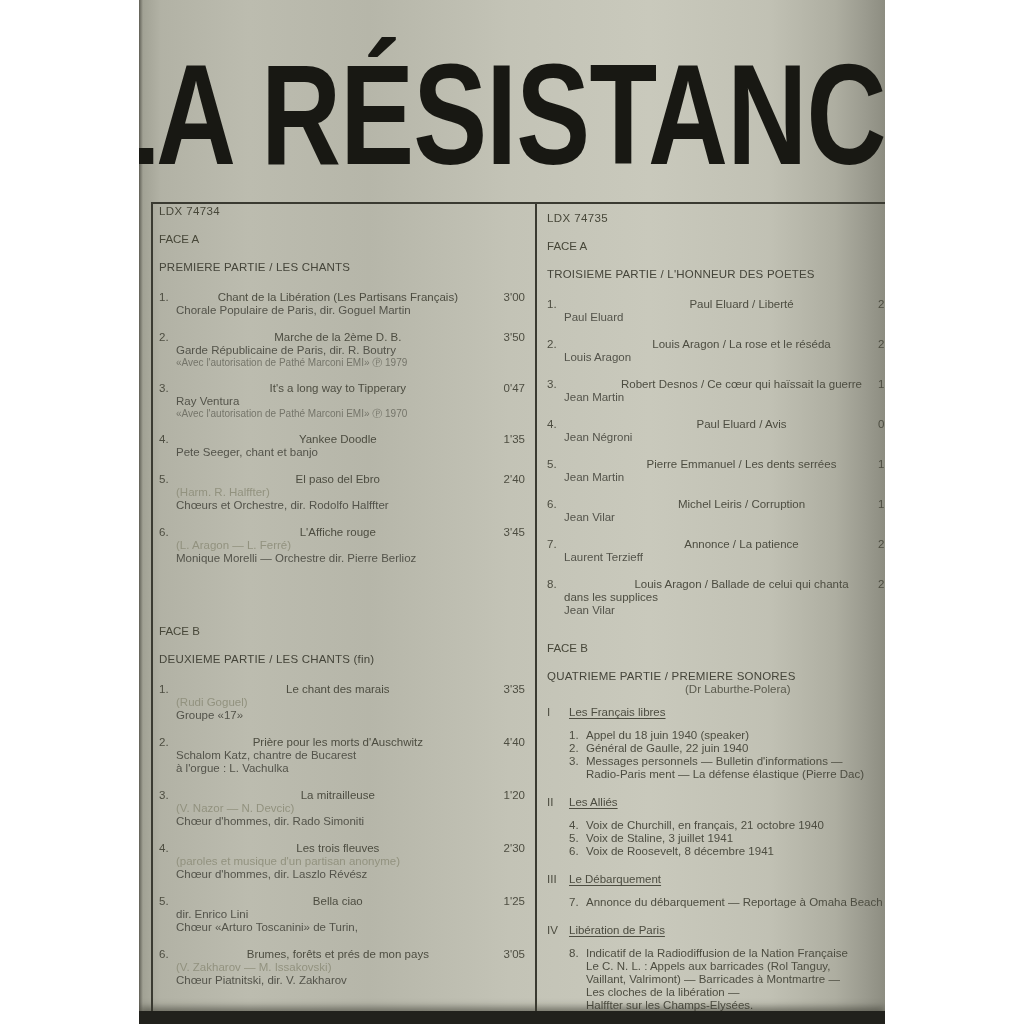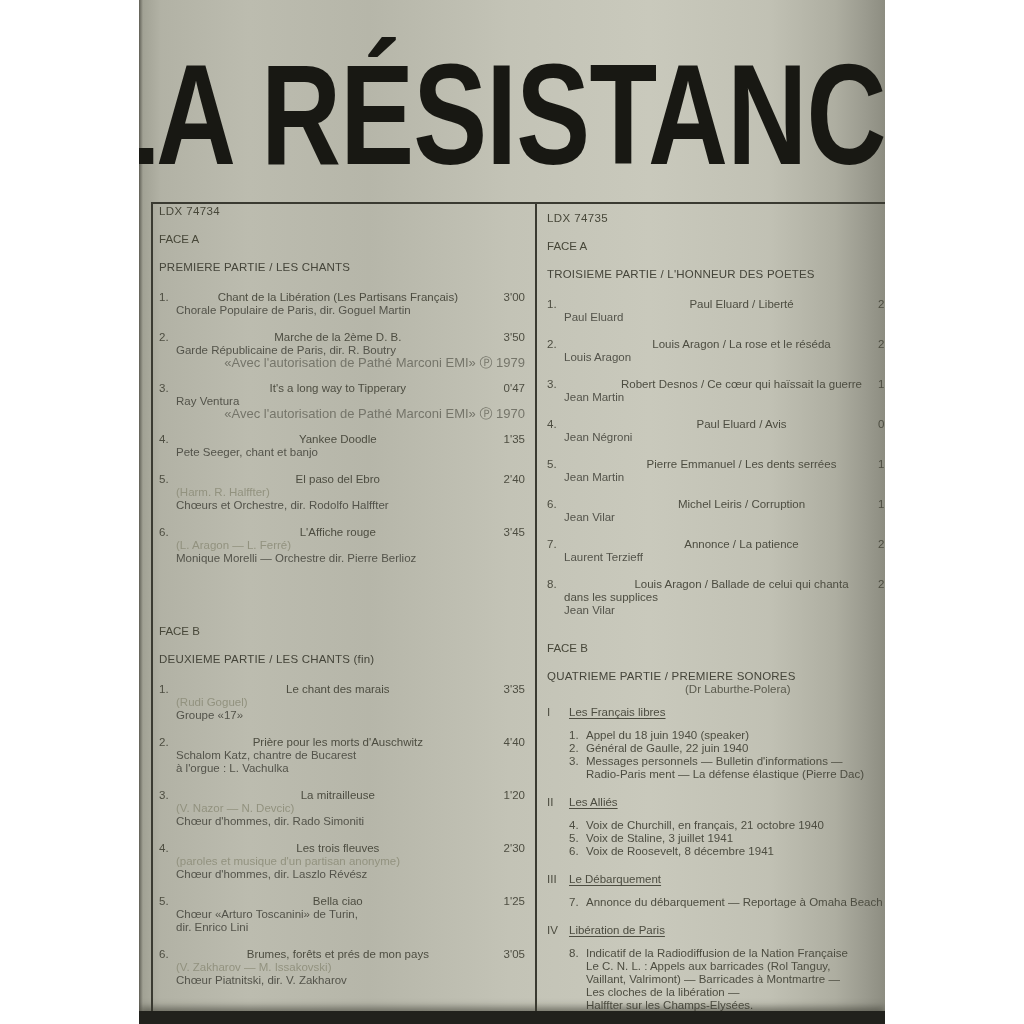--- a/index.html
+++ b/index.html
@@ -38,21 +38,21 @@
   .section.second-l{margin-top:60px;}
   .section.second-r{margin-top:25px;}
   .track{margin-bottom:14px;position:relative;}
   .track-line1{display:flex;white-space:nowrap;}
   .t-num{flex:none;width:17px;}
   .t-title{flex:1;white-space:nowrap;overflow:visible;text-align:center;}
   .t-dur{flex:none;margin-left:4px;}
   .t-title2{padding-left:17px;white-space:nowrap;}
   .t-authors{color:#92927f;padding-left:17px;white-space:nowrap;}
   .t-perf{padding-left:17px;white-space:nowrap;color:#53534a;}
-  .t-note{font-size:13px;line-height:11px;color:#75756a;padding-left:17px;white-space:nowrap;text-align:right;}
+  .t-note{font-size:10px;line-height:11px;color:#75756a;padding-left:17px;white-space:nowrap;}
   .p-dur{position:absolute;left:331px;top:0;}
   .doc-heading{margin-bottom:0;letter-spacing:.2px;color:#45453a;white-space:nowrap;}
   .doc-note{margin-left:138px;margin-bottom:10px;color:#5a5a4d;white-space:nowrap;}
   .doc-group{margin-top:15px;}
   .doc-group.first{margin-top:0;}
   .group-head{display:flex;margin-bottom:10px;white-space:nowrap;}
   .g-num{flex:none;width:22px;}
   .g-label{text-decoration:underline;text-underline-offset:2px;}
   .doc-item{display:flex;white-space:nowrap;}
   .d-num{flex:none;width:17px;margin-left:22px;}
@@ -162,22 +162,22 @@
             </div>
             <div class="t-authors">(paroles et musique d'un partisan anonyme)</div>
             <div class="t-perf">Chœur d'hommes, dir. Laszlo Révész</div>
           </div>
           <div class="track">
             <div class="track-line1">
               <div class="t-num">5.</div>
               <div class="t-title">Bella ciao</div>
               <div class="t-dur">1'25</div>
             </div>
+            <div class="t-perf">dir. Enrico Lini</div>
             <div class="t-perf">Chœur «Arturo Toscanini» de Turin,</div>
-            <div class="t-perf">dir. Enrico Lini</div>
           </div>
           <div class="track">
             <div class="track-line1">
               <div class="t-num">6.</div>
               <div class="t-title">Brumes, forêts et prés de mon pays</div>
               <div class="t-dur">3'05</div>
             </div>
             <div class="t-authors">(V. Zakharov — M. Issakovski)</div>
             <div class="t-perf">Chœur Piatnitski, dir. V. Zakharov</div>
           </div>

